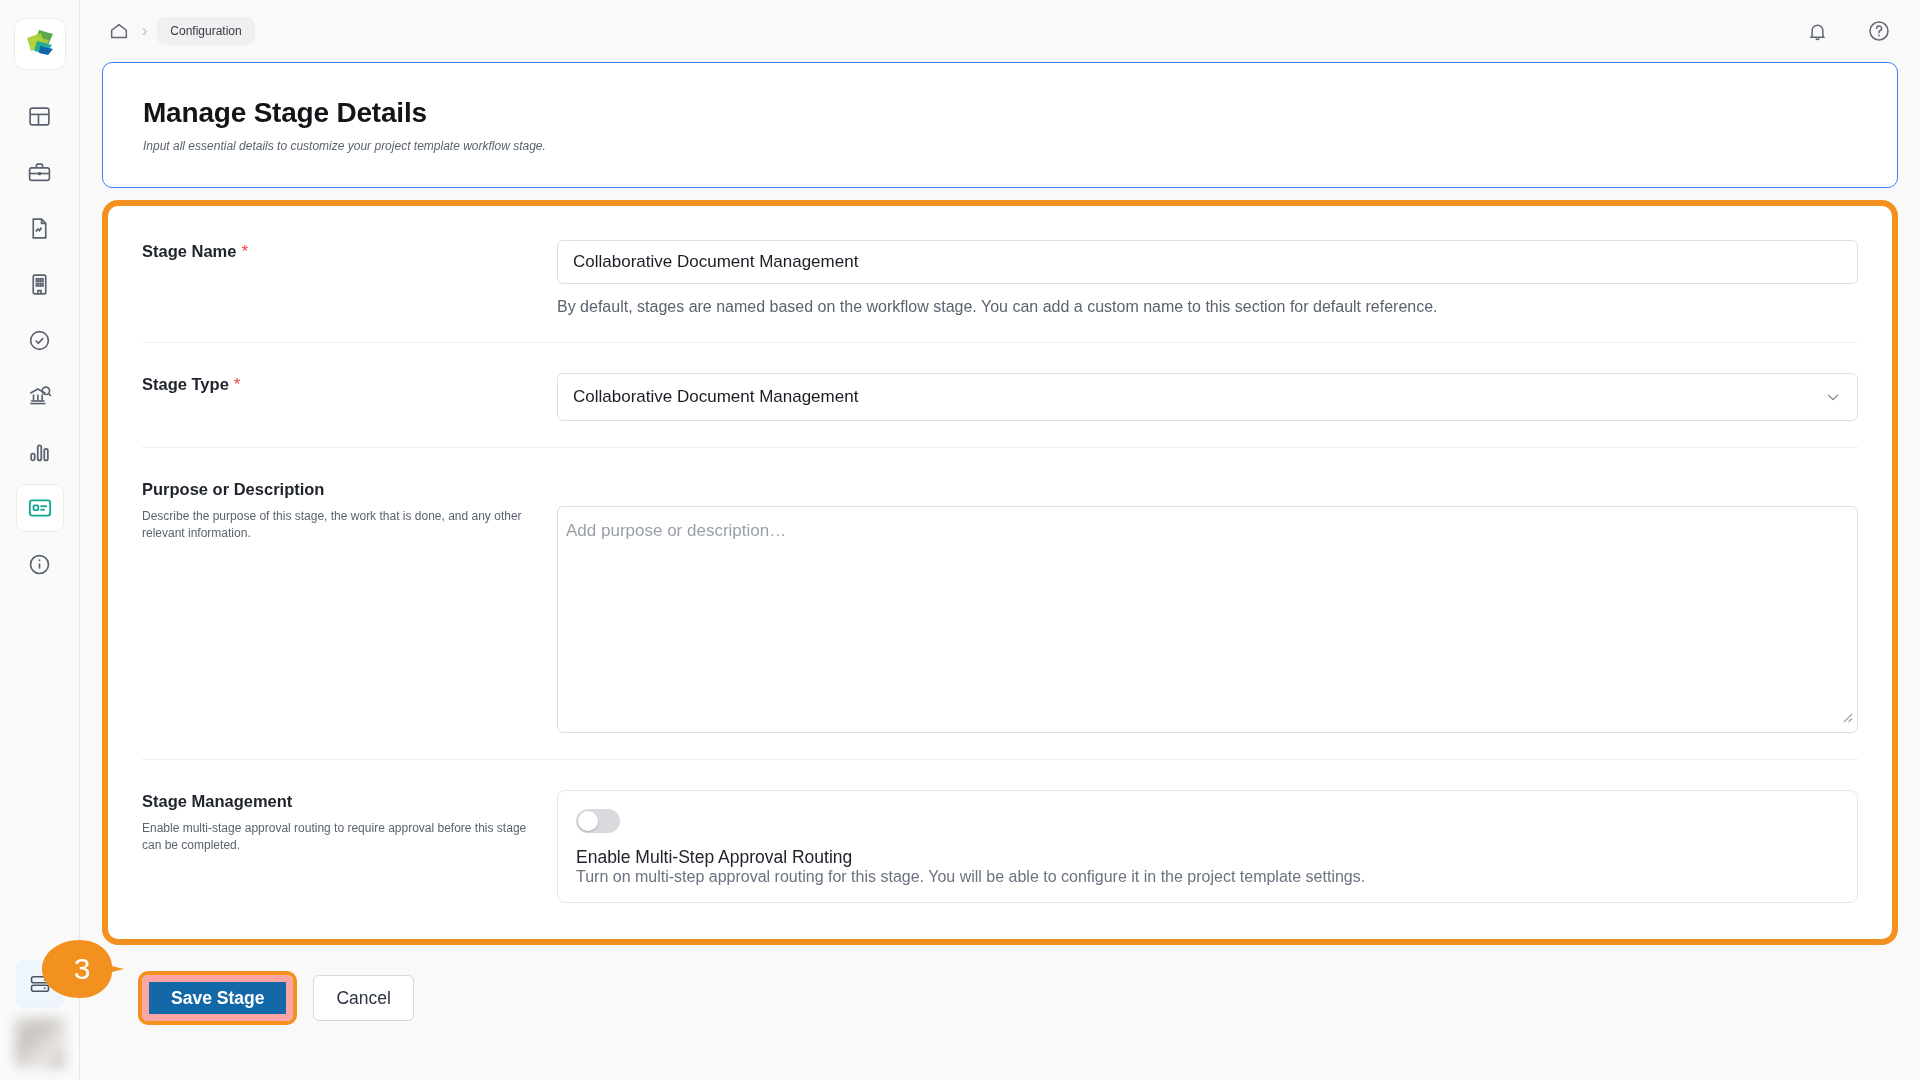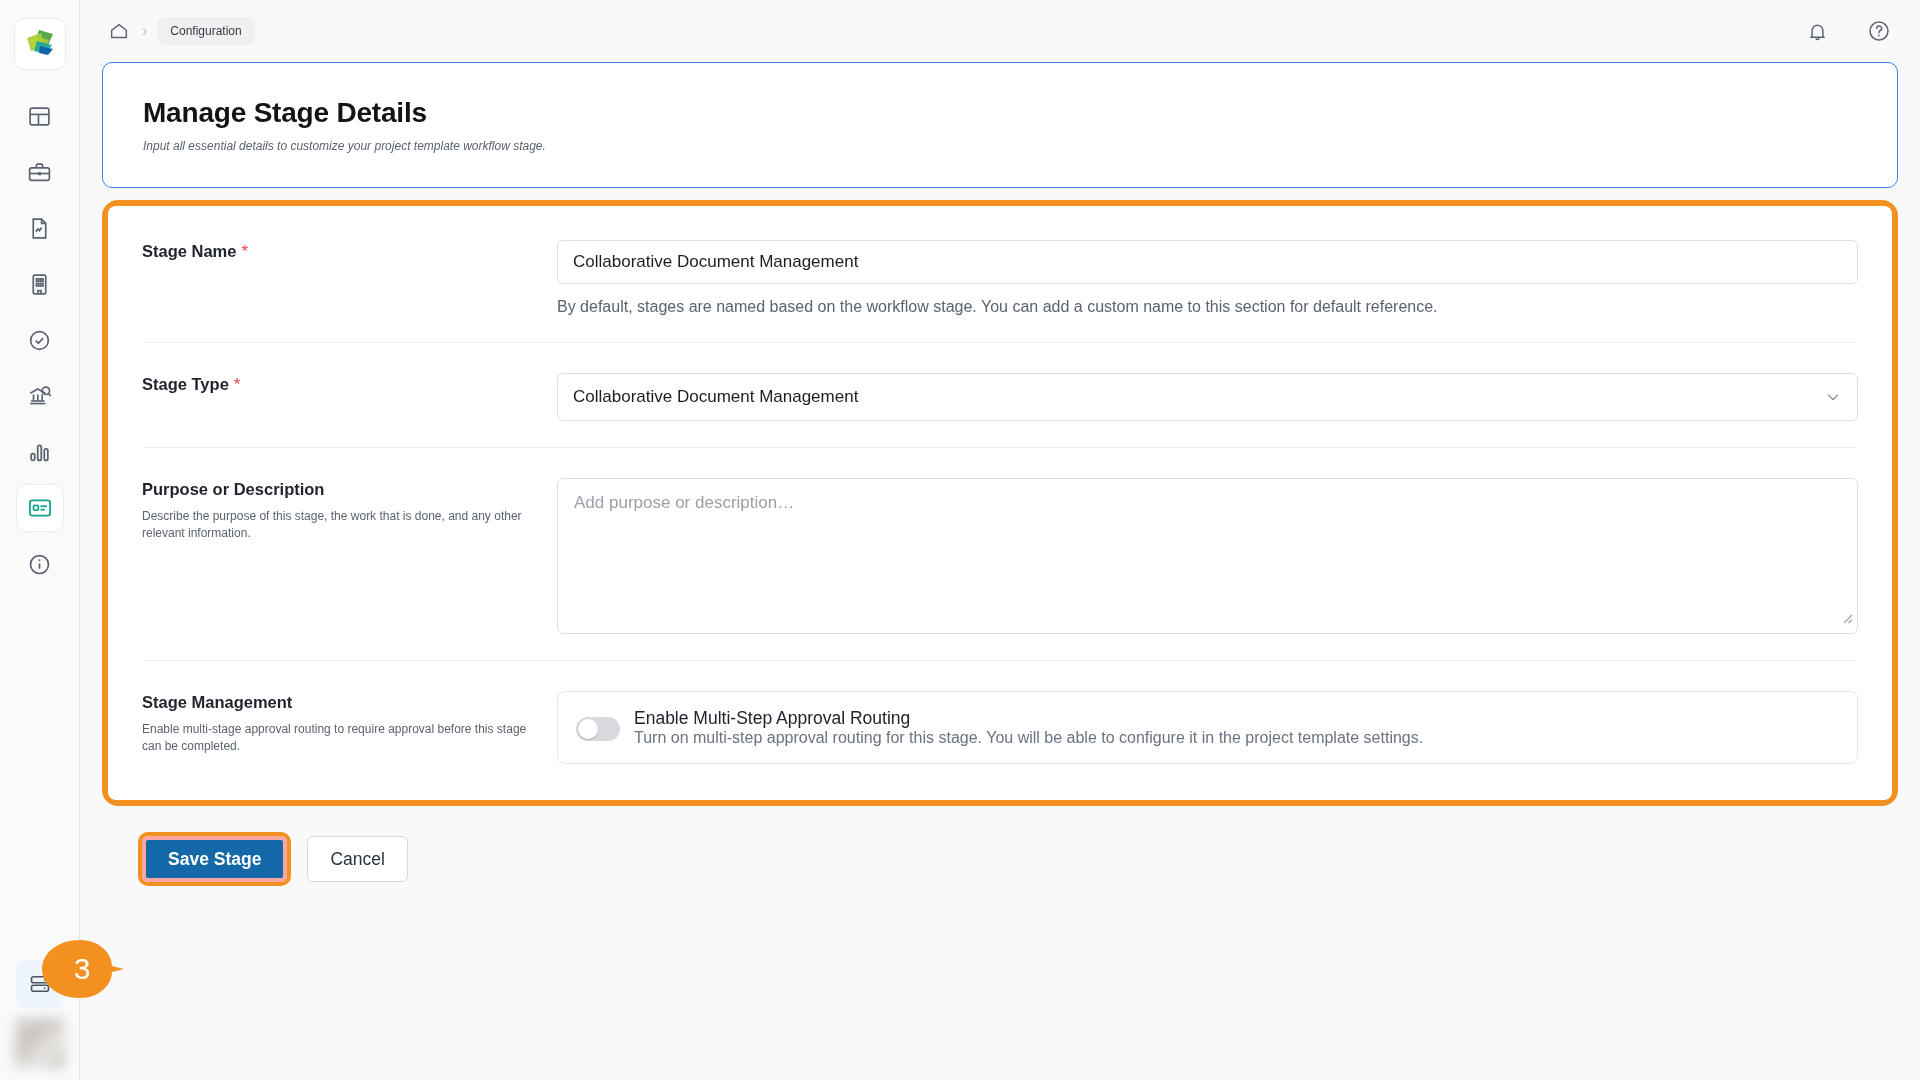--- a/index.html
+++ b/index.html
@@ -70,21 +70,21 @@
   .page-sub { font-size: 12px; color: #5b6370; margin-top: 10px; font-style: italic; }
 
   
   .highlight-wrap {
     margin-top: 12px;
     border: 6px solid #f2911f;
     border-radius: 16px;
     background: #ffffff;
     padding: 0;
   }
-  .form-card { background:#ffffff; border-radius: 8px; padding: 4px 34px 10px 34px; }
+  .form-card { background:#ffffff; border-radius: 22px; padding: 4px 34px 10px 34px; }
 
   .row { display: flex; padding: 30px 0 26px 0; border-bottom: 1px solid #eeeff1; }
   .row:last-child { border-bottom: none; }
   .row-label { flex: 0 0 415px; padding-right: 24px; padding-top: 2px; }
   .lbl { font-size: 16.5px; font-weight: 700; color: #1f232b; display: inline; }
   .req { color: #ef4444; font-size: 17px; margin-left: 5px; }
   .lbl-help { font-size: 12px; color: #5b6370; margin-top: 9px; line-height: 1.45; }
   .row-field { flex: 1 1 auto; }
 
   .txt-input {
@@ -96,48 +96,49 @@
   .field-help { font-size: 16px; color: #5b6370; margin-top: 14px; }
 
   .select-box {
     width: 100%; height: 48px; border: 1px solid #dcdee2; border-radius: 6px;
     padding: 0 15px; display: flex; align-items: center; justify-content: space-between;
     font-size: 17px; color: #1b1e24; background: #fff;
   }
   .chev { color: #7d838d; display:flex; }
 
   .textarea-box {
-    width: 100%; height: 156px; border: 1px solid #dcdee2; border-radius: 6px;
-    padding: 14px 16px; font-size: 17px; color: #9aa0a8; background: #fff;
+    width: 100%; height: 227px; border: 1px solid #dcdee2; border-radius: 6px;
+    padding: 14px 8px; font-size: 17px; color: #9aa0a8; background: #fff;
     position: relative;
+    margin-top: 28px;
   }
   .resize-grip { position: absolute; right: 4px; bottom: 4px; color: #9aa0a8; }
 
   .toggle-panel {
     width: 100%; border: 1px solid #e6e7ea; border-radius: 8px; background: #fff;
-    padding: 16px 18px; display: flex; gap: 14px; align-items: center;
+    padding: 16px 18px; display: flex; gap: 14px; align-items: flex-start; flex-direction: column;
   }
   .switch {
     flex: 0 0 auto; width: 44px; height: 24px; border-radius: 12px; background: #d8dadd;
     position: relative; margin-top: 2px;
   }
   .switch .knob {
     position: absolute; top: 2px; left: 2px; width: 20px; height: 20px; border-radius: 50%;
     background: #ffffff; box-shadow: 0 1px 2px rgba(0,0,0,.22);
   }
   .toggle-title { font-size: 17.5px; color: #20242c; font-weight: 400; }
   .toggle-sub { font-size: 16px; color: #6b7280; }
 
   .actions { display: flex; align-items: center; gap: 16px; padding: 26px 0 0 36px; }
   .btn {
     font-size: 17.5px; font-weight: 700; border-radius: 6px; height: 46px;
     display: flex; align-items: center; justify-content: center; padding: 0 22px;
     font-family: "Liberation Sans", sans-serif;
   }
-  .btn-primary { background: #1369a8; color: #ffffff; border: 4px solid #fca5a5; }
+  .btn-primary { background: #1369a8; color: #ffffff; border: 7px solid #fca5a5; }
   .btn-primary-wrap { border: 4px solid #f2911f; border-radius: 10px; padding: 0; display:inline-flex; }
   .btn-secondary { background: #ffffff; color: #2b3440; border: 1px solid #d8dade; font-weight: 500; }
 
   
   .callout {
     position: absolute; left: -46px; top: 938px; width: 92px; height: 62px; z-index: 40;
   }
   .callout .num {
     position: absolute; inset: 0; display: flex; align-items: center; justify-content: center;
     color: #ffffff; font-size: 30px; font-weight: 500; padding-left: 4px;

